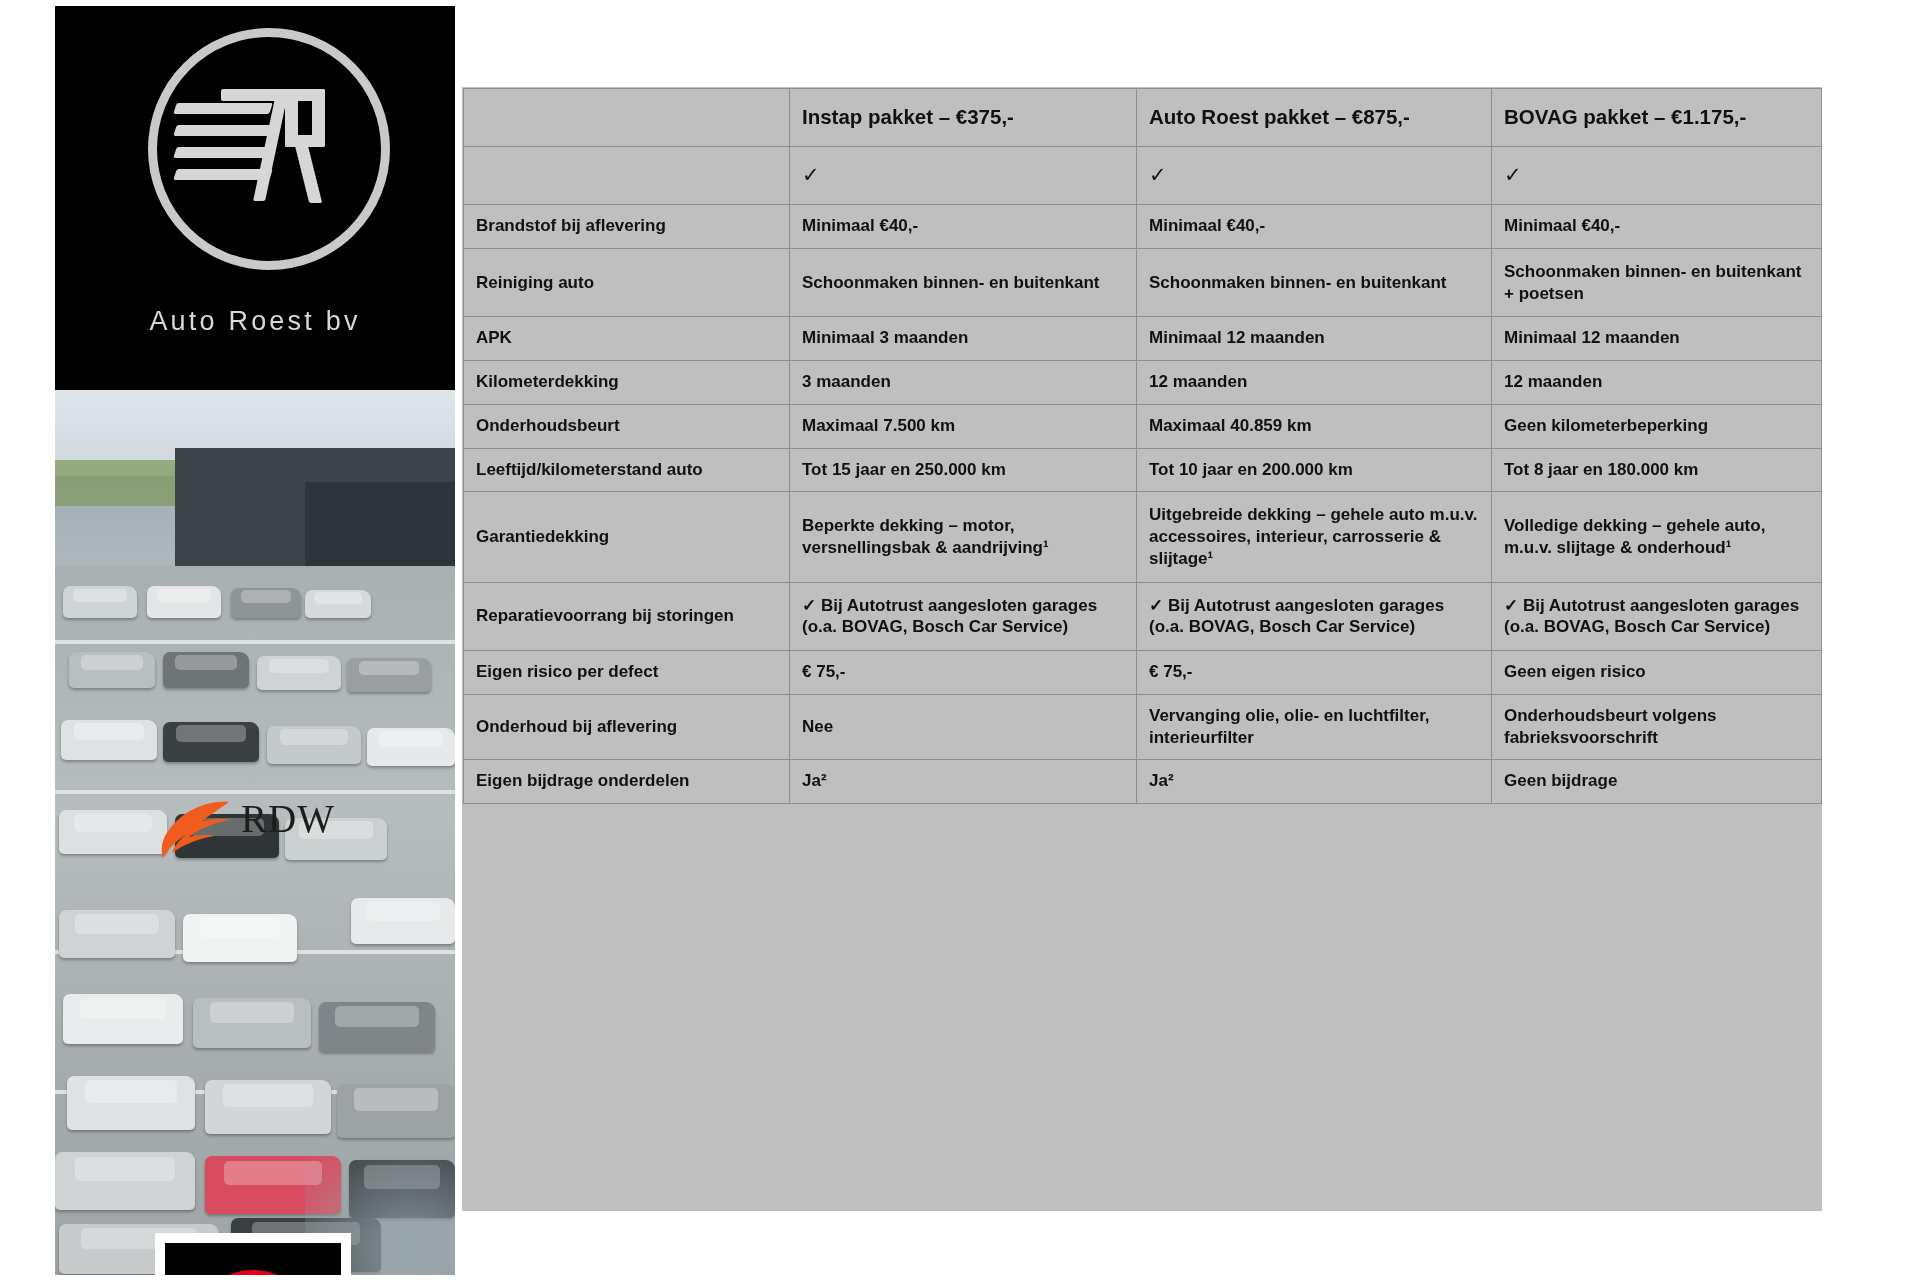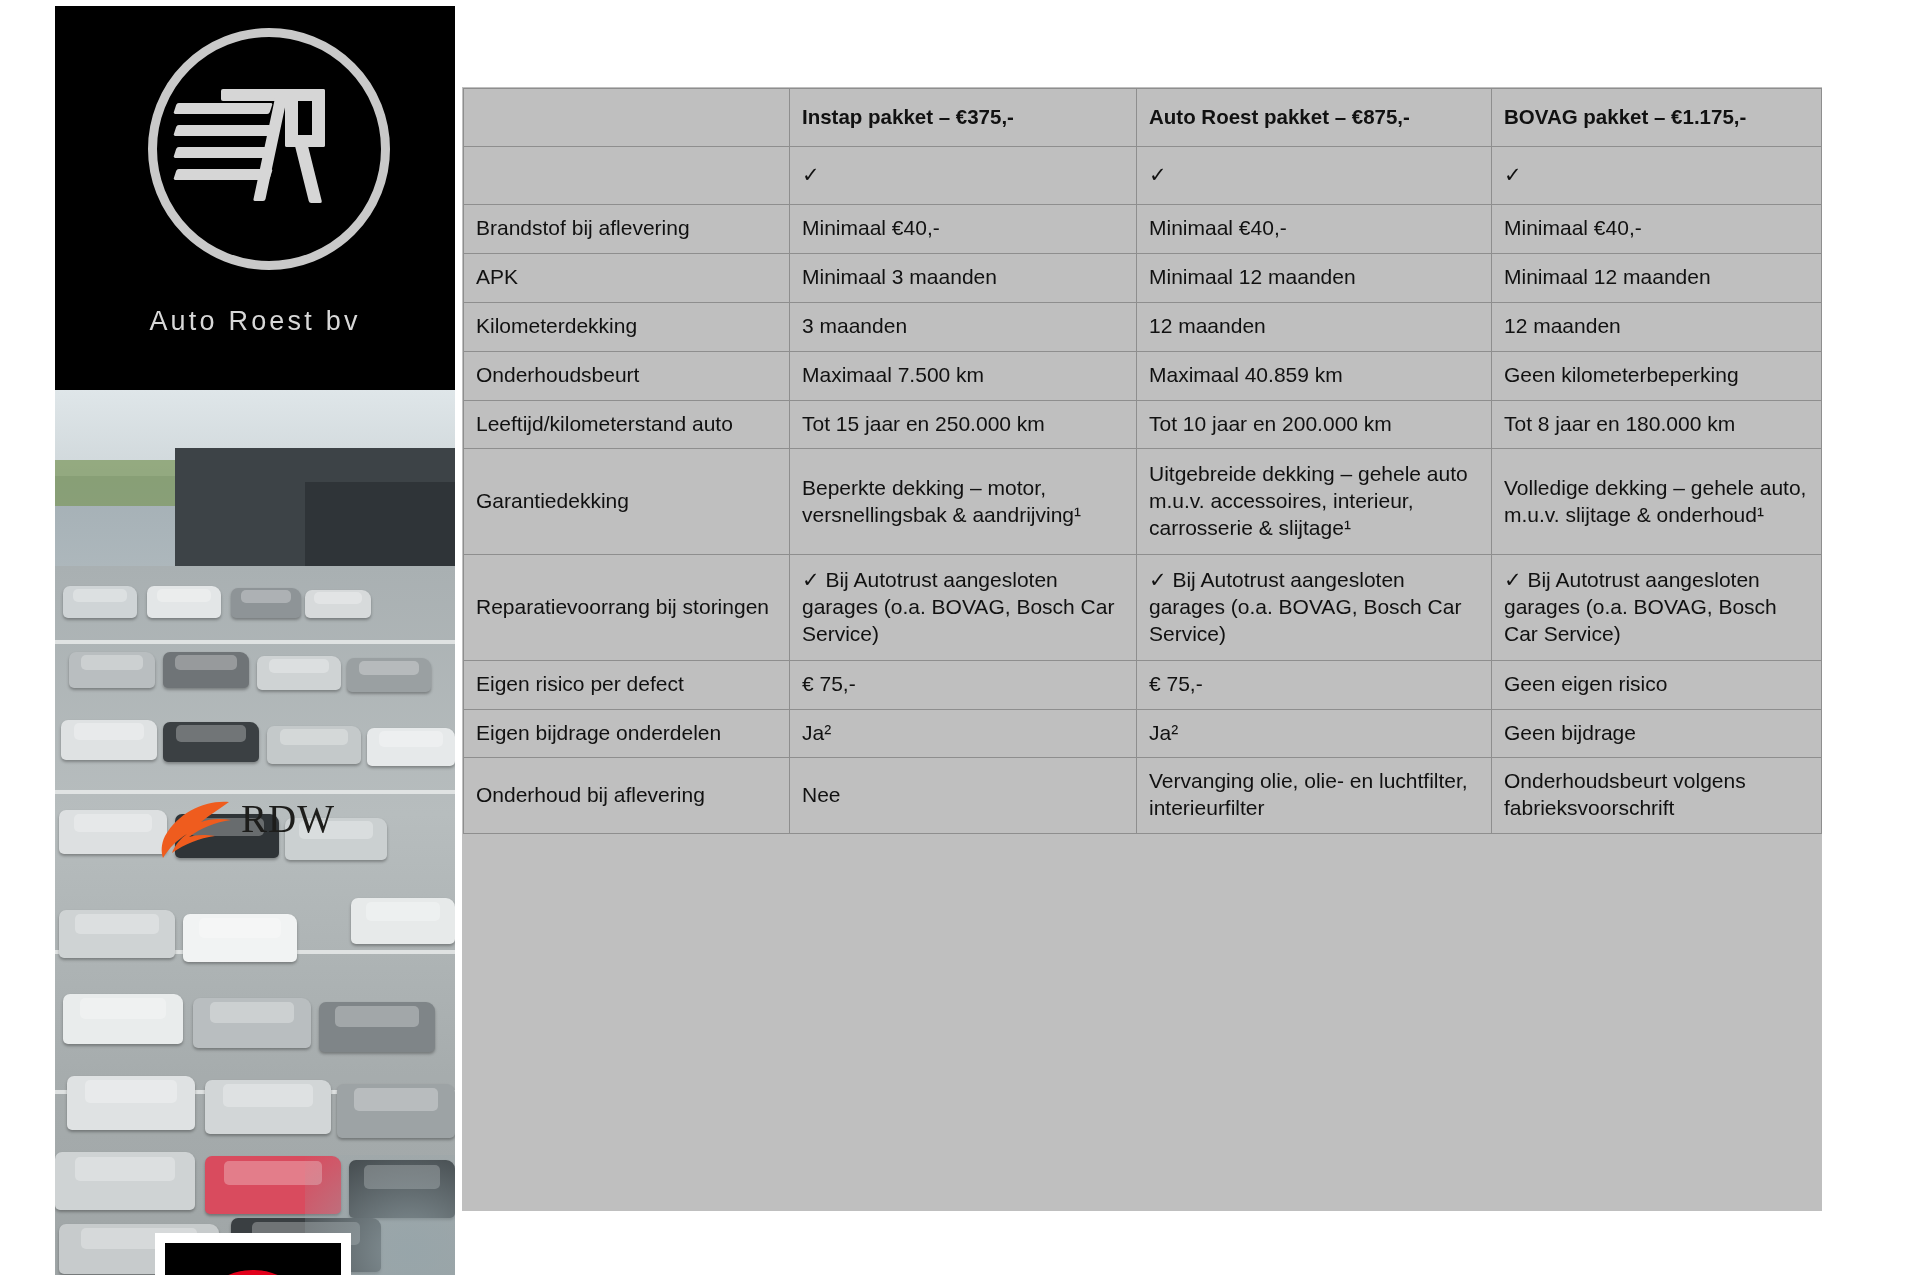--- a/index.html
+++ b/index.html
@@ -131,22 +131,22 @@
   col.c0 { width: 326px; }
   col.c1 { width: 347px; }
   col.c2 { width: 355px; }
   col.c3 { width: 330px; }
 
   td, th {
     border: 1px solid #8e8e8e;
     vertical-align: middle;
     padding: 10px 12px 11px 12px;
     color: #111111;
-    font-size: 21px;
-    font-weight: 400;
+    font-size: 17px;
+    font-weight: 700;
     line-height: 1.28;
     text-align: left;
   }
   thead th {
     height: 58px;
     font-size: 20.5px;
     font-weight: 700;
     vertical-align: middle;
     margin-top: 17px;
   }
@@ -267,20 +267,26 @@
           <td class="chk">✓</td>
           <td class="chk">✓</td>
         </tr>
 
         <tr class="r">
           <td class="label">Brandstof bij aflevering</td>
           <td>Minimaal €40,-</td>
           <td>Minimaal €40,-</td>
           <td>Minimaal €40,-</td>
         </tr>
+        <tr class="r tall">
+          <td class="label">Reiniging auto</td>
+          <td>Schoonmaken binnen- en buitenkant</td>
+          <td>Schoonmaken binnen- en buitenkant</td>
+          <td>Schoonmaken binnen- en buitenkant + poetsen</td>
+        </tr>
         <tr class="r">
           <td class="label">APK</td>
           <td>Minimaal 3 maanden</td>
           <td>Minimaal 12 maanden</td>
           <td>Minimaal 12 maanden</td>
         </tr>
         <tr class="r">
           <td class="label">Kilometerdekking</td>
           <td>3 maanden</td>
           <td>12 maanden</td>
@@ -310,28 +316,28 @@
           <td>✓ Bij Autotrust aangesloten garages (o.a. BOVAG, Bosch Car Service)</td>
           <td>✓ Bij Autotrust aangesloten garages (o.a. BOVAG, Bosch Car Service)</td>
         </tr>
         <tr class="r">
           <td class="label">Eigen risico per defect</td>
           <td>€ 75,-</td>
           <td>€ 75,-</td>
           <td>Geen eigen risico</td>
         </tr>
         <tr class="r">
+          <td class="label">Onderhoud bij aflevering</td>
+          <td>Nee</td>
+          <td>Vervanging olie, olie- en luchtfilter, interieurfilter</td>
+          <td>Onderhoudsbeurt volgens fabrieksvoorschrift</td>
+        </tr>
+        <tr class="r">
           <td class="label">Eigen bijdrage onderdelen</td>
           <td>Ja²</td>
           <td>Ja²</td>
           <td>Geen bijdrage</td>
         </tr>
-        <tr class="r">
-          <td class="label">Onderhoud bij aflevering</td>
-          <td>Nee</td>
-          <td>Vervanging olie, olie- en luchtfilter, interieurfilter</td>
-          <td>Onderhoudsbeurt volgens fabrieksvoorschrift</td>
-        </tr>
       </tbody>
     </table>
   </div>
 
 </div>
 
 </body></html>

